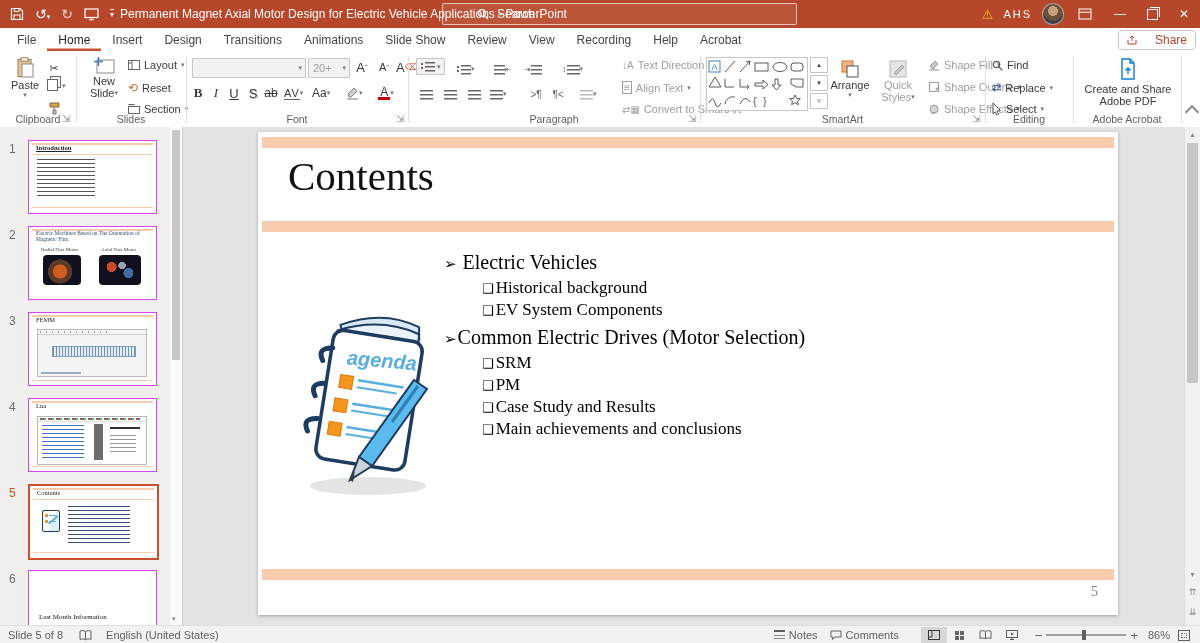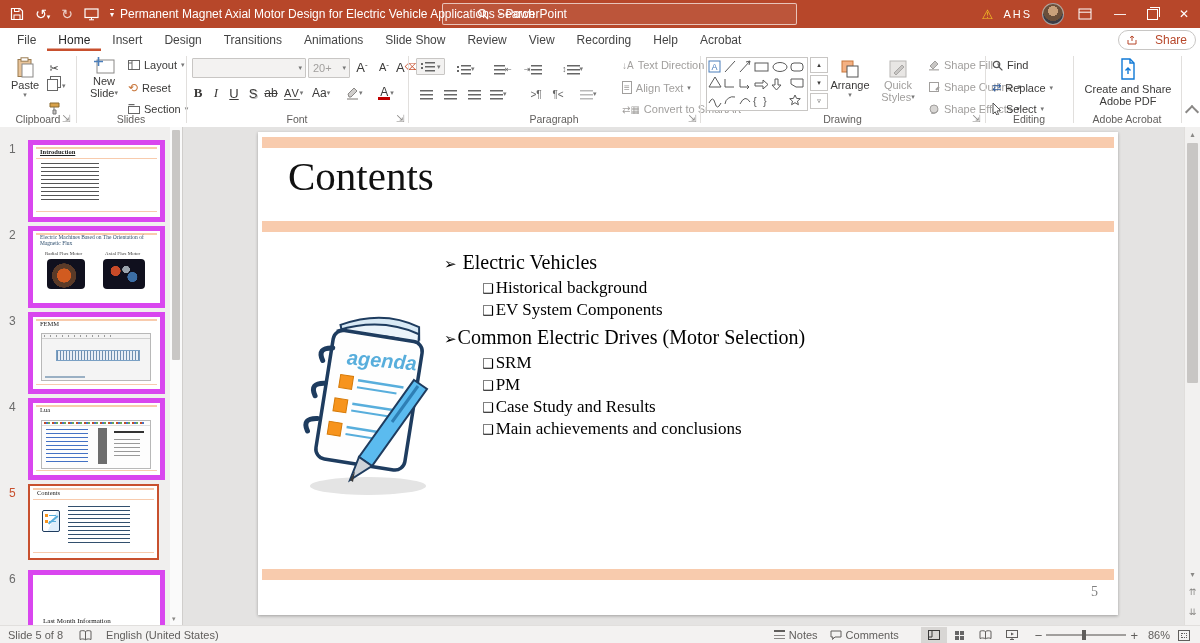--- a/index.html
+++ b/index.html
@@ -16,21 +16,21 @@
           background:rgba(255,255,255,.08);border-radius:2px;display:flex;align-items:center;color:#fff;}
   .tbr{position:absolute;right:0;top:0;height:28px;display:flex;align-items:center;}
   .winbtn{width:32px;height:28px;display:flex;align-items:center;justify-content:center;color:#fff;cursor:pointer}
   .restore{width:9px;height:9px;border:1px solid #fff;position:relative}
   .restore:before{content:"";position:absolute;top:-3px;left:2px;width:9px;height:9px;border:1px solid #fff;border-bottom:none;border-left:none}
   .avatar{width:20px;height:20px;border-radius:50%;background:radial-gradient(circle at 50% 35%,#c9a07a 0 30%,#6b4f3a 31% 60%,#3c3c44 61%);border:1px solid rgba(255,255,255,.5)}
   
   .tabs{position:absolute;left:0;top:28px;width:1200px;height:23px;background:#fff;display:flex;align-items:stretch;padding-left:6px;color:#444;}
   .tab{padding:0 11px;display:flex;align-items:center;cursor:pointer;white-space:nowrap}
   .tab.active{color:#262626;box-shadow:inset 0 -2.5px 0 #C8502E;}
-  .share{position:absolute;right:10px;top:2px;height:18px;border:1px solid #C8C6C4;border-radius:10px;
+  .share{position:absolute;right:10px;top:2px;height:18px;border:1px solid #C8C6C4;border-radius:4px;
          display:flex;align-items:center;gap:18px;padding:0 8px;color:#B7472A;background:#fff;cursor:pointer}
   
   .ribbon{position:absolute;left:0;top:51px;width:1200px;height:76px;background:#fff;border-bottom:1px solid #D5D3D1;font-size:11px;}
   .gdiv{position:absolute;top:5px;bottom:4px;width:1px;background:#E1DFDD}
   .glabel{position:absolute;bottom:2px;text-align:center;font-size:10.5px;color:#605E5C;white-space:nowrap}
   .dlg{position:absolute;bottom:3px;font-size:10px;color:#8A8886;cursor:pointer;line-height:1}
   .bigbtn{position:absolute;display:flex;flex-direction:column;align-items:center;cursor:pointer;color:#3b3a39;text-align:center}
   .srow{position:absolute;display:flex;align-items:center;gap:4px;cursor:pointer;white-space:nowrap}
   .c{font-size:7px;color:#777;}
   .dis{color:#A19F9D !important}
@@ -44,21 +44,21 @@
         radial-gradient(circle,#666 1.2px,transparent 1.4px) 0 -3px/4px 4px no-repeat,
         radial-gradient(circle,#666 1.2px,transparent 1.4px) 0 1px/4px 4px no-repeat,
         radial-gradient(circle,#666 1.2px,transparent 1.4px) 0 5px/4px 4px no-repeat,
         linear-gradient(#666,#666) 5px 1px/10px 1.5px no-repeat,
         linear-gradient(#666,#666) 5px 5px/10px 1.5px no-repeat,
         linear-gradient(#666,#666) 5px 9px/10px 1.5px no-repeat;}
   .tgl{border:1px solid #C8C6C4;background:#F3F2F1;border-radius:1px;padding:2px 3px;display:inline-flex;align-items:center;gap:2px}
   
   .editor{position:absolute;left:0;top:127px;width:1200px;height:498px;background:#E4E3E2;}
   .thumbpanel{position:absolute;left:0;top:0;width:182px;height:498px;background:#F0EFEE;border-right:1px solid #D0CECC;}
-  .thumb{position:absolute;left:28px;width:127px;height:72px;background:#fff;border:5px solid #d946ef;overflow:hidden;cursor:pointer}
+  .thumb{position:absolute;left:28px;width:127px;height:72px;background:#fff;border:1px solid #d946ef;overflow:hidden;cursor:pointer}
   .thumb.sel{border:2px solid #C8502E;}
   .tnum{position:absolute;left:9px;font-size:12px;color:#6b6b6b}
   .mtitle{position:absolute;left:7px;top:3px;font-family:"Liberation Serif",serif;font-size:6.5px;color:#222;line-height:7px}
   .mband{position:absolute;left:3px;right:3px;height:2px;background:#F8CBAD}
   .mlines{position:absolute;background:repeating-linear-gradient(#555 0 1px,transparent 1px 4px)}
   .pscroll{position:absolute;right:0;top:0;width:12px;height:498px;background:#FAFAFA;}
   
   .slide{position:absolute;left:258px;top:5px;width:860px;height:483px;background:#fff;box-shadow:0 1px 3px rgba(0,0,0,.3);}
   .band{position:absolute;left:4px;right:4px;height:11px;background:#F8CBAD}
   .stitle{position:absolute;left:30px;top:20px;font-family:"Liberation Serif",serif;font-size:41px;color:#111}
@@ -387,21 +387,21 @@
         <span class="c">▾</span>
       </div>
     <div class="srow dis" style="left:928px;top:52px">
         <svg width="12" height="12" viewBox="0 0 12 12">
           <circle cx="6" cy="6" r="4" fill="#D8D6D4" stroke="#A19F9D"></circle>
           <path d="M3 10a5 5 0 0 0 7-3" fill="none" stroke="#A19F9D"></path>
         </svg>
         <span>Shape Effects</span>
         <span class="c">▾</span>
       </div>
-    <div class="glabel" style="left:700px;width:285px">Drawing</div>
+    <div class="glabel" style="left:700px;width:285px">SmartArt</div>
     <span class="dlg" style="left:972px">⇲</span>
     <div class="gdiv" style="left:985px"></div>
 
     <div class="srow" style="left:992px;top:8px">
         <svg width="11" height="11" viewBox="0 0 11 11">
           <circle cx="4.5" cy="4.5" r="3.2" fill="none" stroke="#555" stroke-width="1.2"></circle>
           <path d="M7 7l3.4 3.4" stroke="#555" stroke-width="1.2"></path>
         </svg>
         <span>Find</span>
       </div>

